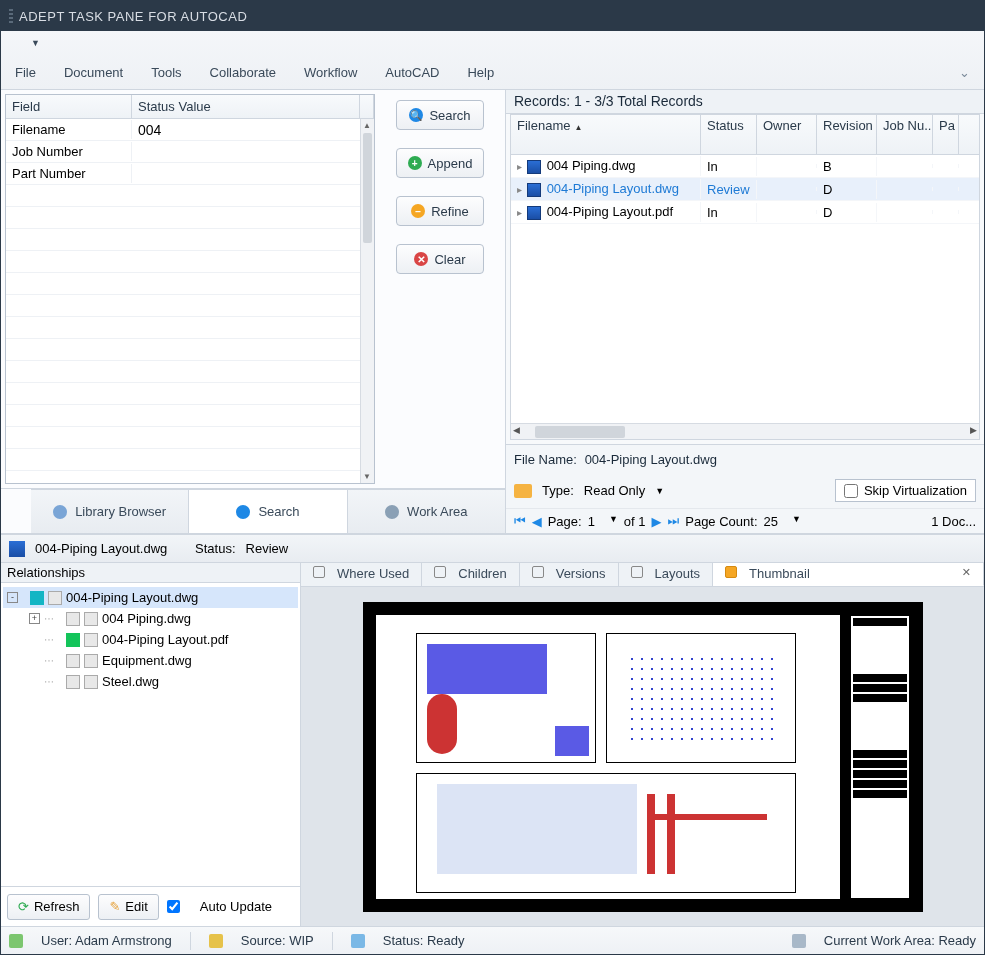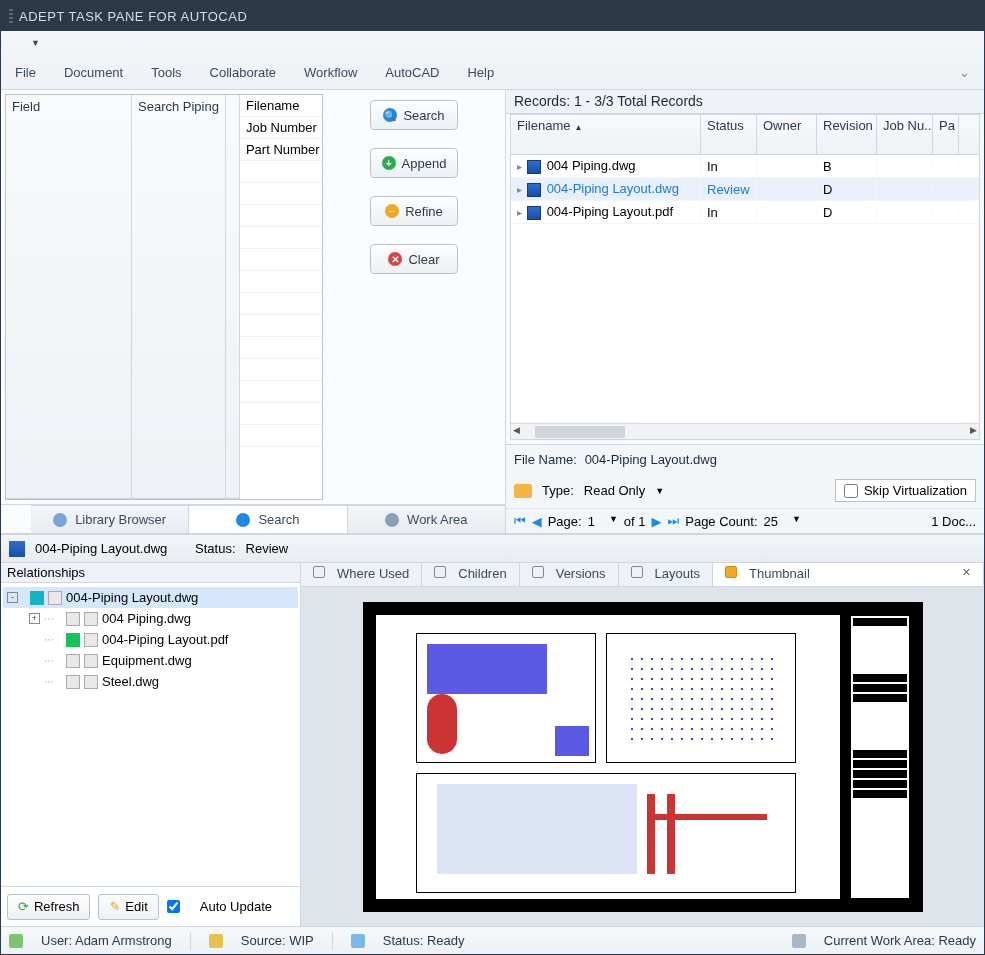--- a/index.html
+++ b/index.html
@@ -9,37 +9,37 @@
 .ribbonarea { background: linear-gradient(#f4f6f9,#eef1f5); border-bottom: 1px solid #cfd6df; }
 .quickaccess { height: 24px; display: flex; align-items: center; padding: 0 30px; }
 .quickaccess span { font-size: 9px; color: #3a4a5a; }
 .menubar { height: 34px; display: flex; align-items: center; padding: 0 14px; gap: 28px; color: #3a4a5a; }
 .menubar .menuitem { cursor: default; }
 .menubar .spacer { flex: 1; }
 .menubar .chev { color:#7a8a9a; }
 .middle { flex: 1; display: flex; border-bottom: 1px solid #cfd6df; min-height: 0; }
 .leftpane { width: 505px; border-right: 1px solid #cfd6df; display: flex; flex-direction: column; background:#fbfcfe; }
 .searcharea { flex:1; display:flex; border-bottom:1px solid #cfd6df; }
-.searchgrid { width: 318px; border:1px solid #b8c2cf; margin:4px; display:flex; flex-direction:row; background:#fff;}
+.searchgrid { width: 370px; border:1px solid #b8c2cf; margin:4px; display:flex; flex-direction:column; background:#fff;}
 .searchgrid-header { display:flex; background:linear-gradient(#f8fafc,#eef2f6); border-bottom:1px solid #cfd6df; }
 .searchgrid-header .col { padding:4px 6px; border-right:1px solid #cfd6df; font-size:13px; color:#2a3a4a;}
 .colA{width:126px;} .colB{flex:1;} .colC{width:14px; border-right:none;}
 .searchgrid-body{ flex:1; overflow:hidden; position:relative;}
 .sg-row{ display:flex; border-bottom:1px solid #eef1f5; height:22px; align-items:center;}
 .sg-row .cellA{width:126px; padding:2px 6px; border-right:1px solid #eef1f5; font-size:13px;}
 .sg-row .cellB{flex:1; padding:2px 6px; font-size:14px;}
 .sg-scroll{ width:14px; background:#f0f2f5; border-left:1px solid #d6dbe2; position:relative;}
 .sg-scroll::before{content:"▲"; position:absolute; top:2px; left:2px; font-size:8px; color:#666;}
 .sg-scroll::after{content:"▼"; position:absolute; bottom:2px; left:2px; font-size:8px; color:#666;}
 .sg-scroll .thumb{ position:absolute; top:14px; left:2px; right:2px; height:110px; background:#d0d5db; border-radius:2px;}
 .searchbuttons{ flex:1; display:flex; flex-direction:column; gap:18px; padding:10px 14px 10px 10px; align-items:center;}
 .sbtn{ width:88px; height:30px; border:1px solid #b8c2cf; border-radius:4px; background:linear-gradient(#fdfdfe,#edf0f4); display:flex; align-items:center; justify-content:center; gap:6px; font-size:13px; color:#2a3a4a; cursor:default;}
 .sbtn .ic{ width:14px;height:14px;border-radius:50%; display:flex;align-items:center;justify-content:center; font-size:10px; color:#fff; font-weight:bold;}
 .ic-search{background:#1e88e5;} .ic-append{background:#2eab52;} .ic-refine{background:#f5a623;} .ic-clear{background:#d94545;}
-.lefttabs{ height:28px; display:flex; border-top:1px solid #cfd6df;margin-left:30px;}
+.lefttabs{ height:44px; display:flex; border-top:1px solid #cfd6df;margin-left:30px;}
 .ltab{ flex:1; border-right:1px solid #cfd6df; display:flex; align-items:center; justify-content:center; gap:8px; background:linear-gradient(#f2f5f8,#e8ecf1); font-size:13px; color:#3a4a5a; cursor:default;}
 .ltab:last-child{border-right:none;}
 .ltab.active{ background:#fff; }
 .lticon{ width:14px;height:14px;border-radius:50%; display:inline-block;}
 .rightpane{ flex:1; display:flex; flex-direction:column; background:#f7f9fb;}
 .recordshdr{ height:24px; padding:3px 8px; font-size:14px; color:#1a2a3a; background:#eef2f6; border-bottom:1px solid #cfd6df; font-weight:500;}
 .recordgrid{ flex:1; border:1px solid #cfd6df; margin:0 4px 4px 4px; background:#fff; display:flex; flex-direction:column; overflow:hidden;}
 .rg-head{ display:flex; background:linear-gradient(#f8fafc,#eef2f6); border-bottom:1px solid #cfd6df; height:40px;}
 .rg-head .rcol{ padding:3px 6px; border-right:1px solid #cfd6df; font-size:13px; color:#2a3a4a; overflow:hidden; white-space:nowrap;}
 .rcFilename{width:190px;} .rcStatus{width:56px;} .rcOwner{width:60px;} .rcRev{width:60px;} .rcJob{width:56px;} .rcPa{width:26px; border-right:none;}
@@ -120,21 +120,21 @@
     <span class="chev">⌄</span>
   </div>
 </div>
 
 <div class="middle">
   <div class="leftpane">
     <div class="searcharea">
       <div class="searchgrid">
         <div class="searchgrid-header">
           <div class="col colA">Field</div>
-          <div class="col colB">Search Piping</div>
+          <div class="col colB">Status Value</div>
           <div class="col colC"></div>
         </div>
         <div class="searchgrid-body" style="display:flex;">
           <div style="flex:1;">
             <div class="sg-row">
                 <div class="cellA">Filename</div>
                 <div class="cellB">004</div>
               </div>
             <div class="sg-row">
                 <div class="cellA">Job Number</div>

